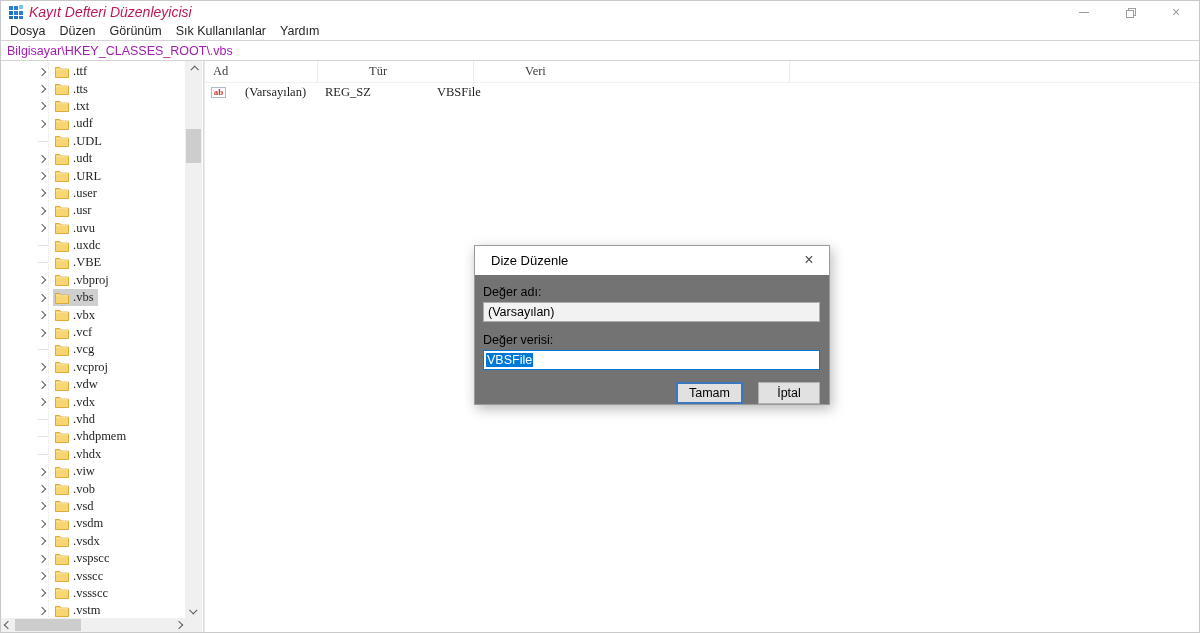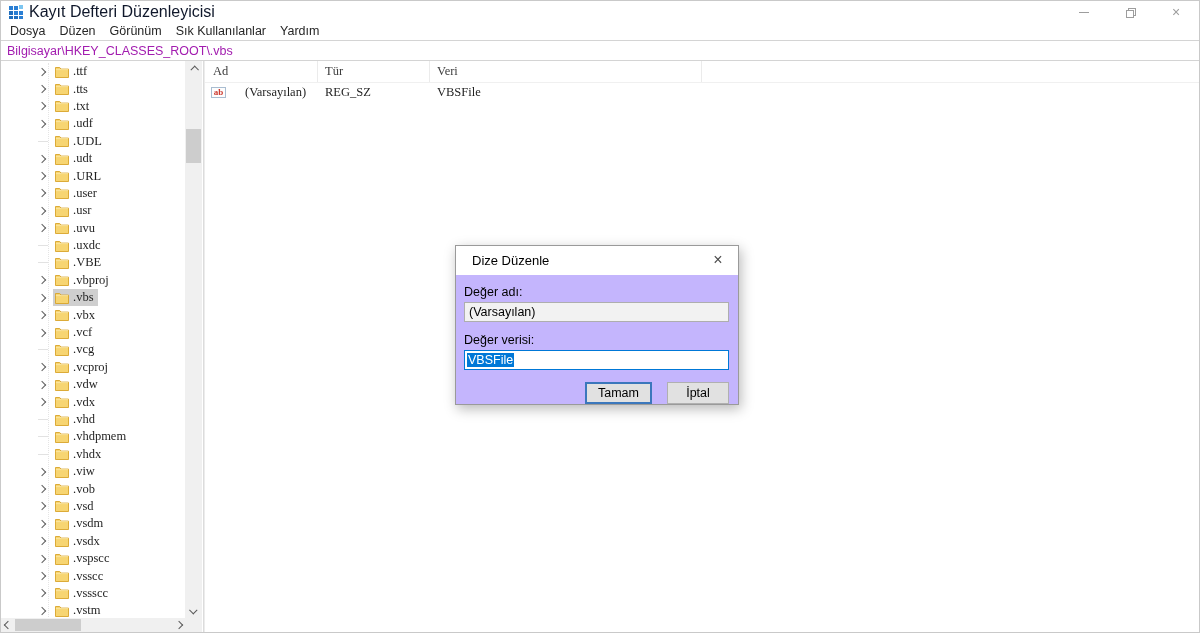--- a/index.html
+++ b/index.html
@@ -6,21 +6,21 @@
   body{
     width:1200px;height:633px;overflow:hidden;position:relative;
     font-family:"Liberation Sans","DejaVu Sans",sans-serif;
     background:#ffffff;color:#1a1a1a;
   }
   .window{position:absolute;inset:0;border:1px solid #c9c9c9;box-sizing:border-box;background:#fff;}
 
   
   .titlebar{height:22px;display:flex;align-items:center;background:#fff;}
   .app-icon{width:14px;height:14px;margin:0 6px 0 8px;flex:0 0 auto;}
-  .title-text{font-size:16px;color:#0f172a;}
+  .title-text{font-size:14px;color:#be185d;font-style:italic;}
   .win-controls{margin-left:auto;display:flex;height:100%;}
   .win-btn{width:46px;height:22px;display:flex;align-items:center;justify-content:center;color:#9d9d9d;}
   .min-glyph{width:10px;height:1px;background:#9d9d9d;display:inline-block;}
   .restore-glyph{position:relative;width:9px;height:9px;display:inline-block;}
   .restore-glyph::before{content:"";position:absolute;left:2px;top:0;width:6px;height:6px;border:1px solid #9d9d9d;}
   .restore-glyph::after{content:"";position:absolute;left:0;top:2px;width:6px;height:6px;border:1px solid #9d9d9d;background:#fff;}
   .close-glyph{font-size:14px;line-height:1;color:#9d9d9d;}
 
   
   .menubar{height:17px;display:flex;align-items:center;padding-left:2px;background:#fff;}
@@ -61,37 +61,37 @@
   .hscroll .sb-arrow{width:13px;height:14px;top:0;}
   .arr{width:5px;height:5px;border-top:1.3px solid #5a5a5a;border-right:1.3px solid #5a5a5a;display:inline-block;}
   .arr.up{transform:rotate(-45deg) translateY(1px);}
   .arr.down{transform:rotate(135deg) translateY(1px);}
   .arr.left{transform:rotate(-135deg);}
   .arr.right{transform:rotate(45deg);}
   .sb-thumb-v{position:absolute;left:1px;width:15px;background:#cdcdcd;}
   .sb-thumb-h{position:absolute;top:1px;height:12px;background:#cdcdcd;}
 
   
-  .list-header{display:flex;height:21px;align-items:flex-end;border-bottom:1px solid #f0f0f0;}
+  .list-header{display:flex;height:21px;align-items:flex-end;border-bottom:1px solid #f0f0f0;gap:44px;}
   .hcell{font-size:12.5px;color:#3c3c3c;box-sizing:border-box;border-right:1px solid #ebebeb;height:21px;line-height:21px;}
   .hcell.c1{width:113px;padding-left:8px;}
   .hcell.c2{width:112px;padding-left:7px;}
   .hcell.c3{width:272px;padding-left:7px;}
   .hcell.fill{flex:1;border-right:none;}
   .list-row{display:flex;height:18px;align-items:center;}
   .rcell{font-size:12.5px;color:#1f1f1f;box-sizing:border-box;height:18px;line-height:18px;white-space:nowrap;}
   .rcell.c1{width:113px;padding-left:6px;display:flex;align-items:center;gap:19px;}
   .rcell.c2{width:112px;padding-left:7px;}
   .rcell.c3{width:272px;padding-left:7px;}
   .sz-icon{width:15px;height:11px;box-sizing:border-box;border:1px solid #a9bdd1;background:#fdfdfd;
     color:#cc3a2f;font-size:9px;font-weight:bold;line-height:9px;text-align:center;flex:0 0 auto;}
 
   
-  .dialog{position:absolute;left:454px;top:244px;width:284px;height:160px;box-sizing:border-box;
-    background:#c4b5fd;border:1px solid #9a9a9a;box-shadow:2px 4px 12px rgba(0,0,0,0.28);}
+  .dialog{position:absolute;left:473px;top:244px;width:356px;height:160px;box-sizing:border-box;
+    background:#737373;border:1px solid #9a9a9a;box-shadow:2px 4px 12px rgba(0,0,0,0.28);}
   .dialog-titlebar{height:29px;background:#fff;display:flex;align-items:center;padding-left:16px;position:relative;}
   .dialog-title{font-size:13px;color:#000;}
   .dialog-close{position:absolute;right:10px;top:4px;width:20px;height:20px;display:flex;align-items:center;justify-content:center;
     color:#4d4d4d;font-size:16px;line-height:1;}
   .dialog-body{padding:6px 9px 0 8px;}
   .dlg-label{font-size:12.5px;color:#000;margin:4px 0 3px 0;}
   .dlg-input-ro{width:100%;box-sizing:border-box;height:20px;background:#f2f2f2;border:1px solid #aeaeae;
     font-family:"Liberation Sans","DejaVu Sans",sans-serif;font-size:12.5px;color:#000;padding:0 4px;outline:none;}
   .dlg-label2{margin-top:11px;}
   .dlg-input-focus{width:100%;box-sizing:border-box;height:20px;background:#fff;border:1px solid #0078d7;

